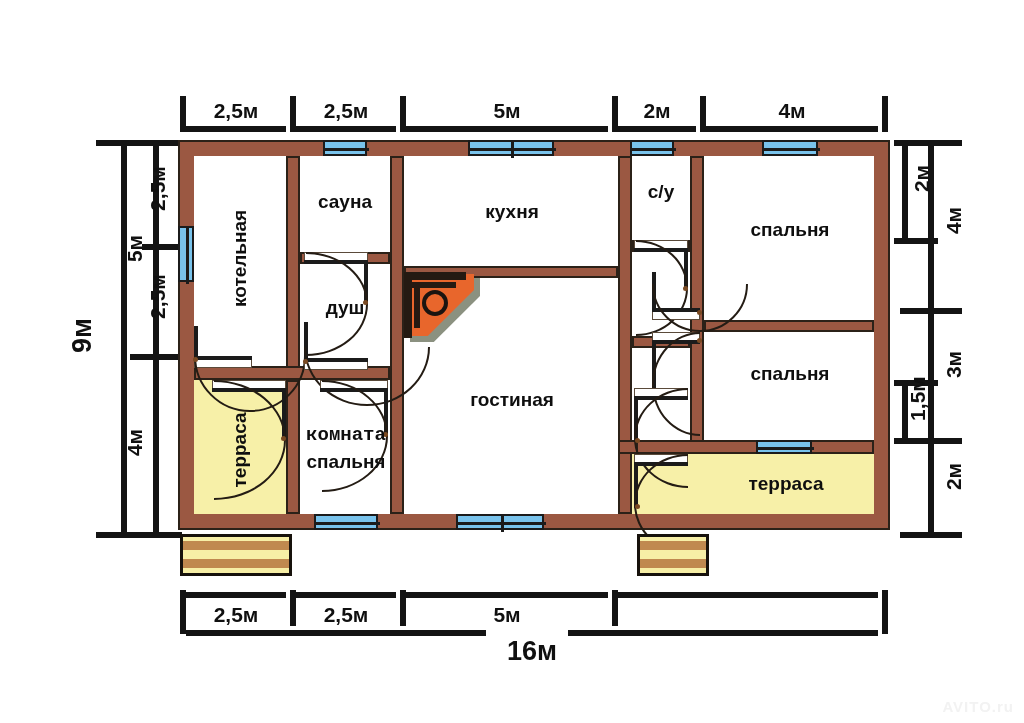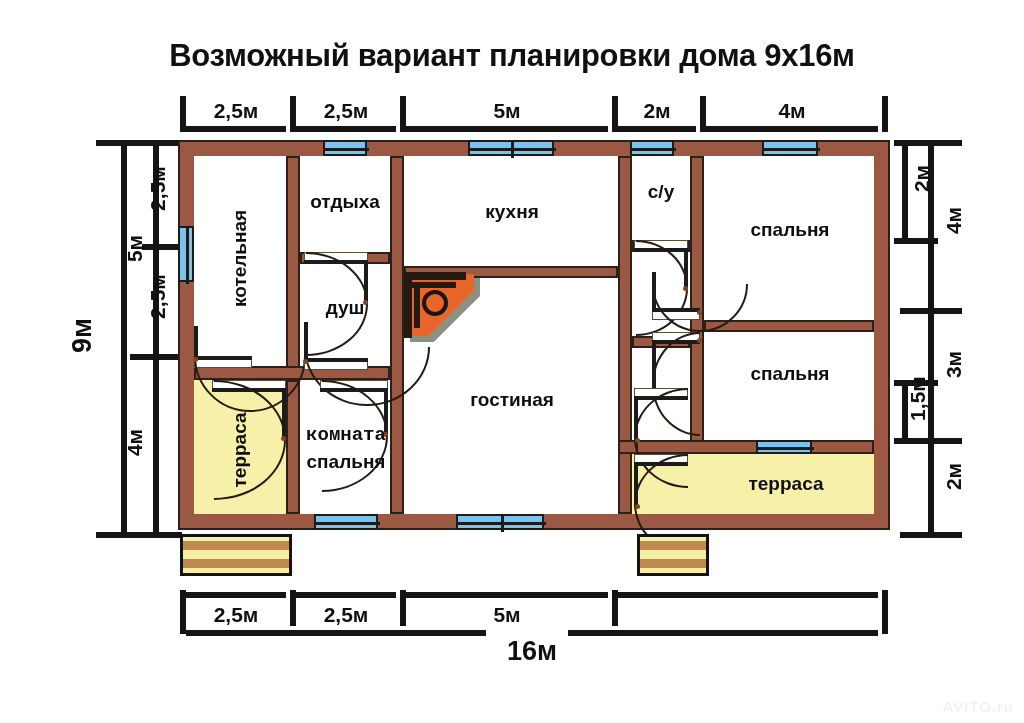--- a/index.html
+++ b/index.html
@@ -53,21 +53,20 @@
 
   
   #wm{right:10px;bottom:8px;font-size:15px;font-weight:bold;color:#f2f2f2;
       letter-spacing:1px;}
 </style>
 </head>
 <body>
 
 <div id="stage">
 
-  <div class="abs" id="title">Возможный вариант планировки дома 9х16м</div>
 
   <div class="abs" style="left:0;top:96px;width:1024px;height:44px;">
 
     <div class="abs htick" style="left:180px;top:0;height:36px;"></div>
     <div class="abs htick" style="left:290px;top:0;height:36px;"></div>
     <div class="abs htick" style="left:400px;top:0;height:36px;"></div>
     <div class="abs htick" style="left:612px;top:0;height:36px;"></div>
     <div class="abs htick" style="left:700px;top:0;height:36px;"></div>
     <div class="abs htick" style="left:882px;top:0;height:36px;"></div>
 
@@ -306,21 +305,21 @@
       <div class="body" style="left:2px;top:2px;width:68px;height:62px;
            clip-path:polygon(0% 0%,100% 0%,100% 26%,32% 100%,0% 100%);"></div>
       <div class="bracket" style="left:0;top:0;width:62px;height:8px;"></div>
       <div class="bracket" style="left:0;top:0;width:8px;height:66px;"></div>
       <div class="bracket" style="left:8px;top:10px;width:44px;height:6px;"></div>
       <div class="bracket" style="left:10px;top:10px;width:6px;height:46px;"></div>
       <div class="flue" style="left:18px;top:18px;width:18px;height:18px;"></div>
     </div>
 
     <div class="roomlabel vert" style="left:17px;top:112px;width:90px;">котельная</div>
-    <div class="roomlabel" style="left:122px;top:52px;width:90px;">отдыха</div>
+    <div class="roomlabel" style="left:122px;top:52px;width:90px;">сауна</div>
     <div class="roomlabel" style="left:122px;top:158px;width:90px;">душ</div>
     <div class="roomlabel vert" style="left:17px;top:300px;width:90px;">терраса</div>
     <div class="roomlabel" style="left:118px;top:286px;width:100px;font-family:Liberation Mono, monospace;">комната</div>
     <div class="roomlabel" style="left:118px;top:312px;width:100px;">спальня</div>
     <div class="roomlabel" style="left:248px;top:250px;width:172px;">гостиная</div>
     <div class="roomlabel" style="left:254px;top:62px;width:160px;">кухня</div>
     <div class="roomlabel" style="left:454px;top:42px;width:58px;">с/у</div>
     <div class="roomlabel" style="left:528px;top:80px;width:168px;">спальня</div>
     <div class="roomlabel" style="left:528px;top:224px;width:168px;">спальня</div>
     <div class="roomlabel" style="left:520px;top:334px;width:176px;">терраса</div>

